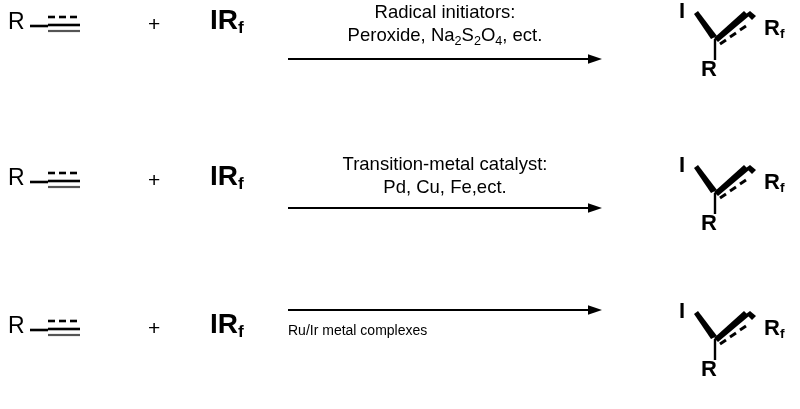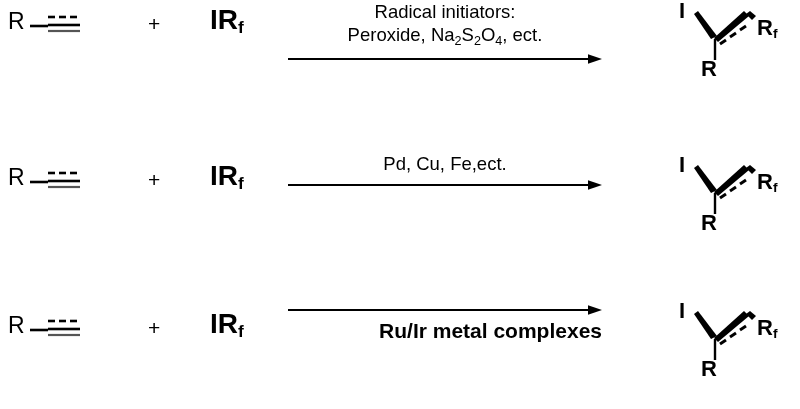--- a/index.html
+++ b/index.html
@@ -78,25 +78,24 @@
     left: 288px;
     width: 314px;
   }
   .cond-above {
     text-align: center;
     font-size: 18.5px;
     line-height: 23px;
     white-space: nowrap;
   }
   .cond-below {
-    text-align: right;
-    font-size: 21px;
+    text-align: left;
+    font-size: 14px;
     line-height: 23px;
     white-space: nowrap;
-    font-weight: bold;
   }
   .cond-above sub, .cond-below sub {
     font-size: 0.68em;
     vertical-align: -0.28em;
   }
   .arrow {
     position: relative;
     width: 314px;
     height: 12px;
   }
@@ -116,21 +115,21 @@
     font-size: 22px;
     line-height: 22px;
     font-weight: bold;
   }
   .product .atom sub {
     font-size: 0.62em;
     font-weight: bold;
     vertical-align: -0.25em;
   }
   .atom-i  { left: 11px; top: 0px; }
-  .atom-rf { left: 89px; top: 17px; }
+  .atom-rf { left: 96px; top: 17px; }
   .atom-r  { left: 33px; top: 58px; }
 </style>
 </head>
 <body>
 
 <div id="scheme">
 
   <div class="reaction-row row-1">
 
     <div class="alkyne">
@@ -188,20 +187,21 @@
         <line x1="40" y1="21" x2="72" y2="21" stroke="#000000" stroke-width="2.6"></line>
         <line x1="40" y1="27" x2="72" y2="27" stroke="#555555" stroke-width="2.2"></line>
       </svg>
     </div>
 
     <span class="plus" style="top:29px;">+</span>
 
     <span class="irf" style="top:25px;"><span>IR</span><sub>f</sub></span>
 
     <div class="conditions" style="top:12px;">
+      <div class="cond-above">Transition-metal catalyst:</div>
       <div class="cond-above">Pd, Cu, Fe,ect.</div>
       <div class="arrow" style="margin-top:4px;">
         <svg width="314" height="12" viewBox="0 0 314 12">
           <line x1="0" y1="6" x2="305" y2="6" stroke="#000000" stroke-width="2.2"></line>
           <polygon points="314,6 300,1.2 300,10.8" fill="#000000"></polygon>
         </svg>
       </div>
     </div>
 
     <div class="product" style="top:14px;">

